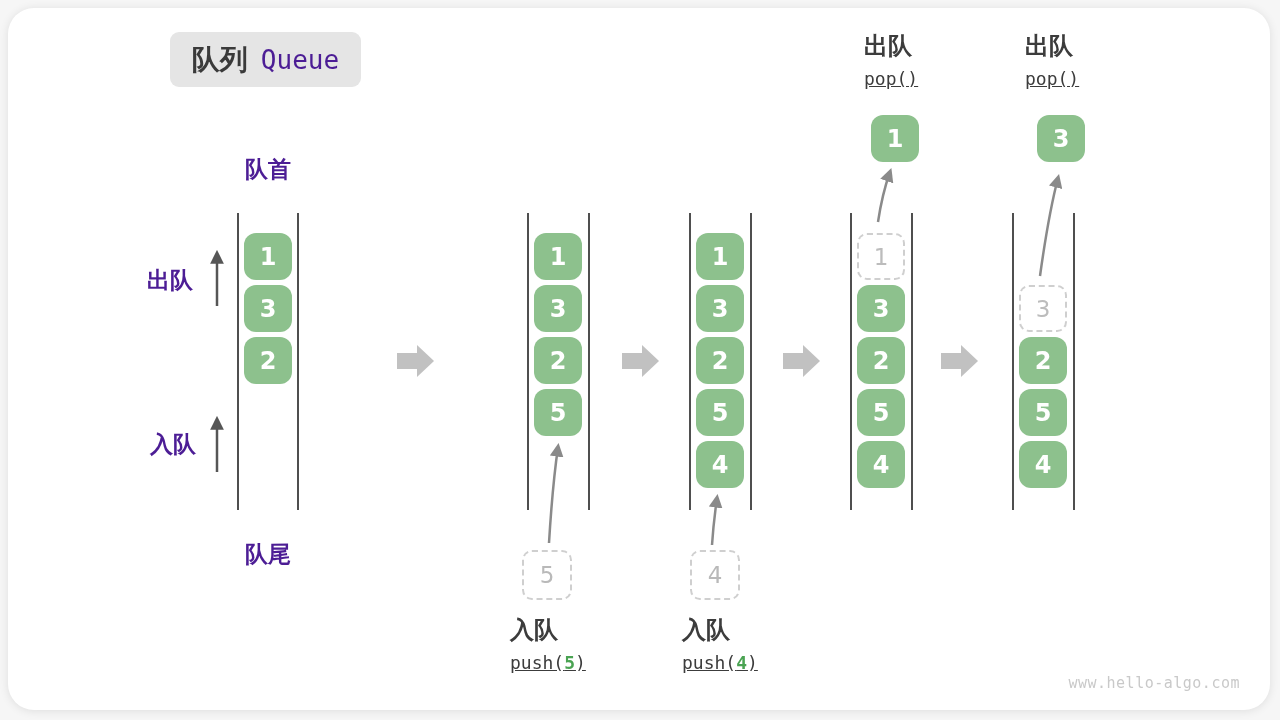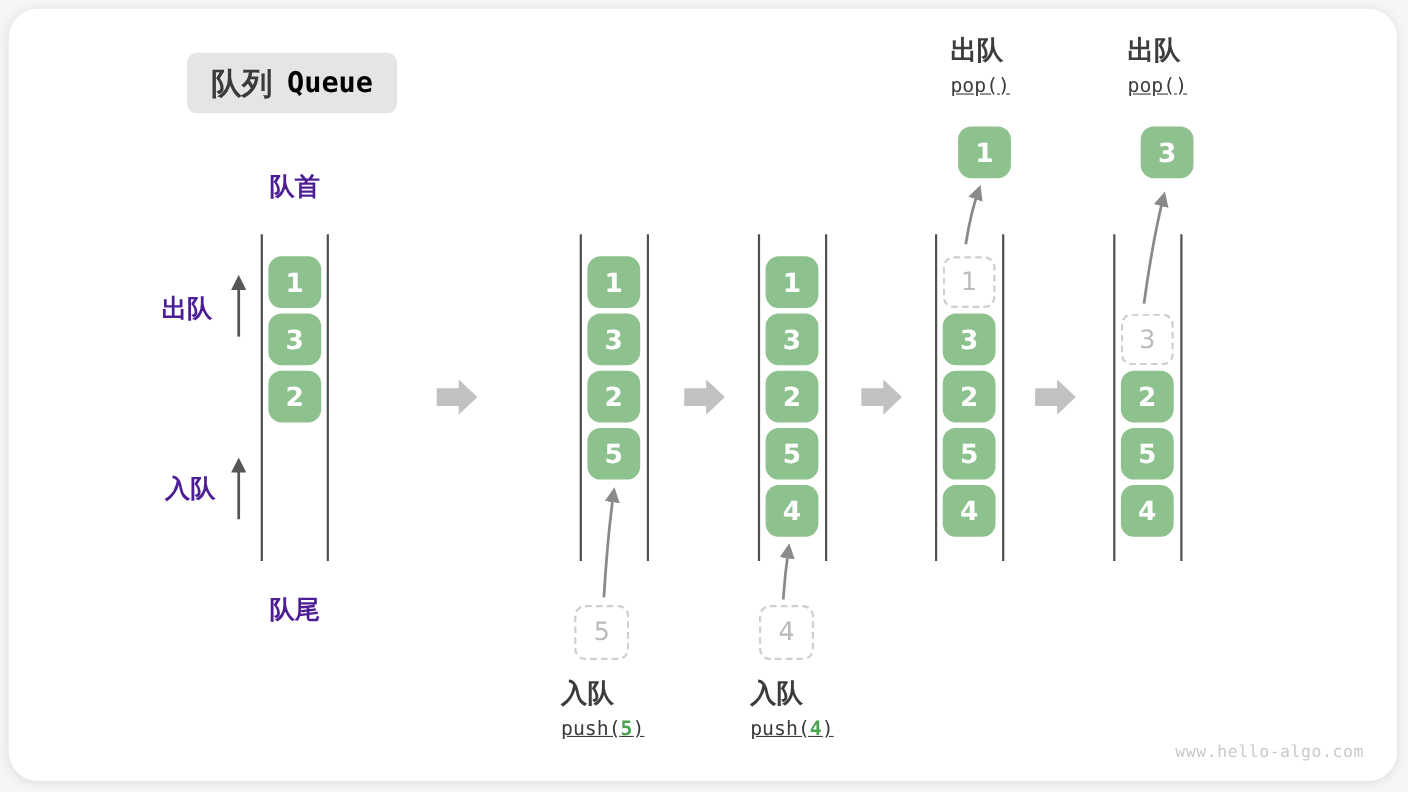--- a/index.html
+++ b/index.html
@@ -8,26 +8,26 @@
     font-family:"DejaVu Sans","Liberation Sans",sans-serif;
   }
   .card {
     position:absolute; left:8px; top:8px; width:1262px; height:702px;
     background:#ffffff; border-radius:26px;
     box-shadow:0 1px 10px rgba(0,0,0,0.10);
   }
   svg.overlay { position:absolute; left:0; top:0; pointer-events:none; }
 
   .title-box {
-    position:absolute; left:170px; top:48px; width:191px; height:55px;
+    position:absolute; left:170px; top:32px; width:191px; height:55px;
     background:#e5e5e5; border-radius:9px;
     display:flex; align-items:center; justify-content:center; gap:13px;
   }
   .title-zh { font-size:28px; font-weight:bold; color:#3a3a3a; }
-  .title-en { font-family:"DejaVu Sans Mono","Liberation Mono",monospace; font-size:26px; color:#000000;font-weight:bold; }
+  .title-en { font-family:"DejaVu Sans Mono","Liberation Mono",monospace; font-size:26px; color:#4c1d95; }
 
   .cn-label { position:absolute; color:#4c1d95; font-weight:bold; font-size:23px; white-space:nowrap; }
 
   .vline { position:absolute; top:213px; width:2px; height:297px; background:#4f4f4f; }
 
   .item {
     position:absolute; width:48px; height:47px; border-radius:12px;
     background:#8dc18d; color:#ffffff; font-size:24px; font-weight:bold;
     display:flex; align-items:center; justify-content:center;
   }

